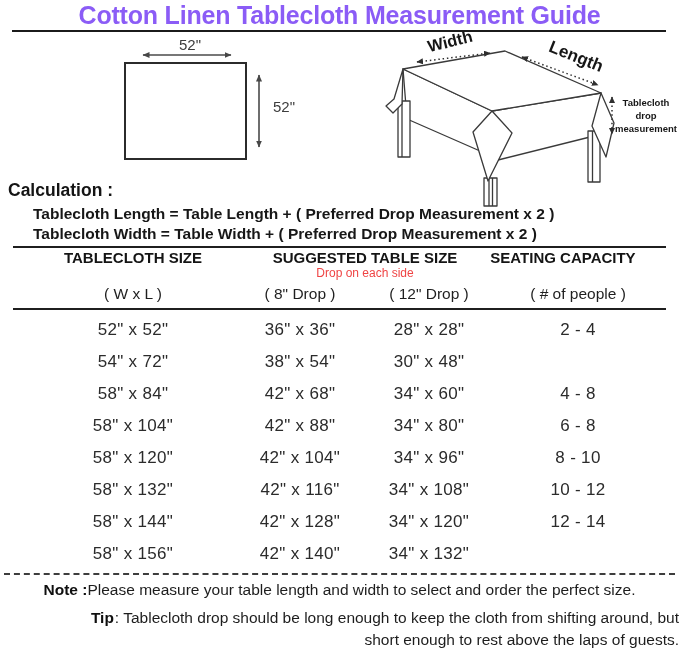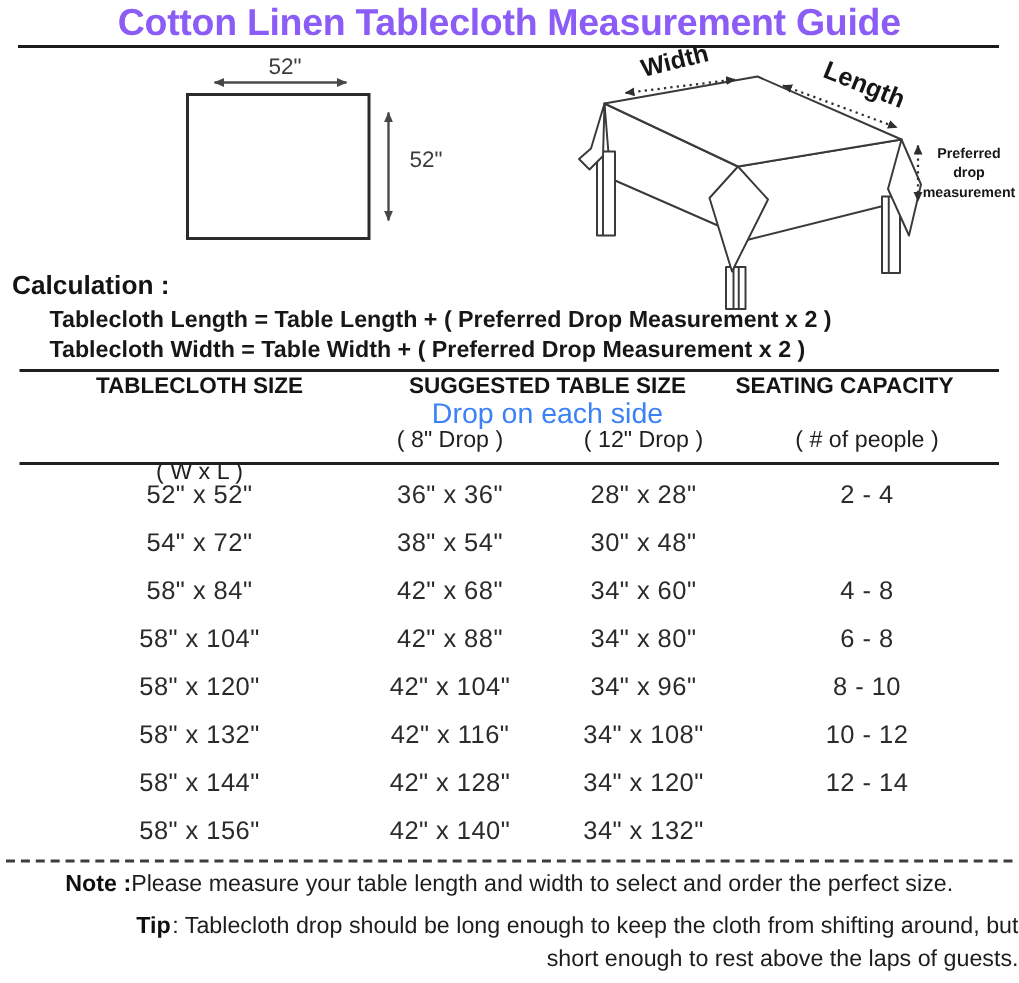--- a/index.html
+++ b/index.html
@@ -44,24 +44,24 @@
 
   
   .rule{left:13px;right:13px;border-top:2px solid #1f1f1f;height:0;}
   .rule-top{top:246px;}
   .rule-bottom{top:308px;}
   .th{position:absolute;top:249px;height:17px;font-size:15px;font-weight:bold;
       color:#141414;text-align:center;white-space:nowrap;}
   .th-1{left:13px;width:240px;}
   .th-2{left:235px;width:260px;}
   .th-3{left:448px;width:230px;}
-  .drop-note{left:235px;width:260px;top:266px;font-size:19px;color:#3b82f6;}
+  .drop-note{left:235px;width:260px;top:266px;font-size:12px;color:#ef4444;}
   .sh{position:absolute;top:285px;height:18px;font-size:15.5px;color:#1f1f1f;
       text-align:center;white-space:nowrap;}
-  .sh-1{left:13px;width:240px;margin-top:21px;}
+  .sh-1{left:13px;width:240px;}
   .sh-2{left:240px;width:120px;}
   .sh-3{left:369px;width:120px;}
   .sh-4{left:508px;width:140px;}
 
   .tbody{left:13px;top:314px;width:645px;}
   .trow{display:grid;grid-template-columns:240px 94px 164px 134px;height:32px;align-items:center;}
   .tcell{text-align:center;font-size:17px;color:#2b2b2b;letter-spacing:0.3px;white-space:nowrap;}
 
   .dashed-rule{top:573px;left:4px;right:4px;border-top:2px dashed #3d3d3d;height:0;}
   .note-line{top:581px;left:0;right:0;text-align:center;font-size:15.5px;color:#1d1d1d;white-space:nowrap;}
@@ -121,21 +121,21 @@
 
     <g stroke="#2f2f2f" stroke-width="1.5" stroke-dasharray="1.5 2.8" fill="none">
       <line x1="67" y1="29" x2="140" y2="20" marker-start="url(#il-ah)" marker-end="url(#il-ah)"></line>
       <line x1="172" y1="24" x2="248" y2="52" marker-start="url(#il-ah)" marker-end="url(#il-ah)"></line>
       <line x1="262" y1="64" x2="262" y2="101" marker-start="url(#il-ah)" marker-end="url(#il-ah)"></line>
     </g>
   </svg>
   <div class="ill-width-label">Width</div>
   <div class="ill-length-label">Length</div>
   <div class="ill-drop-label">
-    <div>Preferred</div>
+    <div>Tablecloth</div>
     <div>drop</div>
     <div>measurement</div>
   </div>
 </div>
 
 <div class="abs calc-heading">Calculation :</div>
 <div class="abs formula formula-1 nowrap">Tablecloth Length = Table Length + ( Preferred Drop Measurement x 2 )</div>
 <div class="abs formula formula-2 nowrap">Tablecloth Width = Table Width + ( Preferred Drop Measurement x 2 )</div>
 
 <div class="abs rule rule-top"></div>

